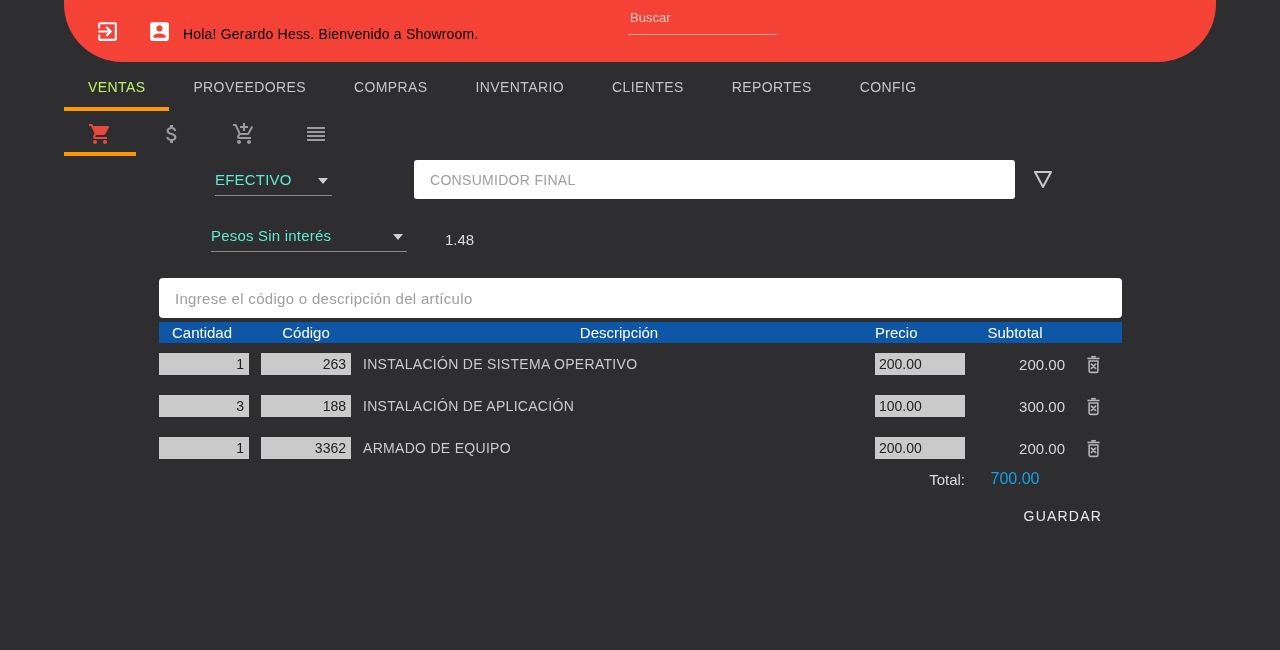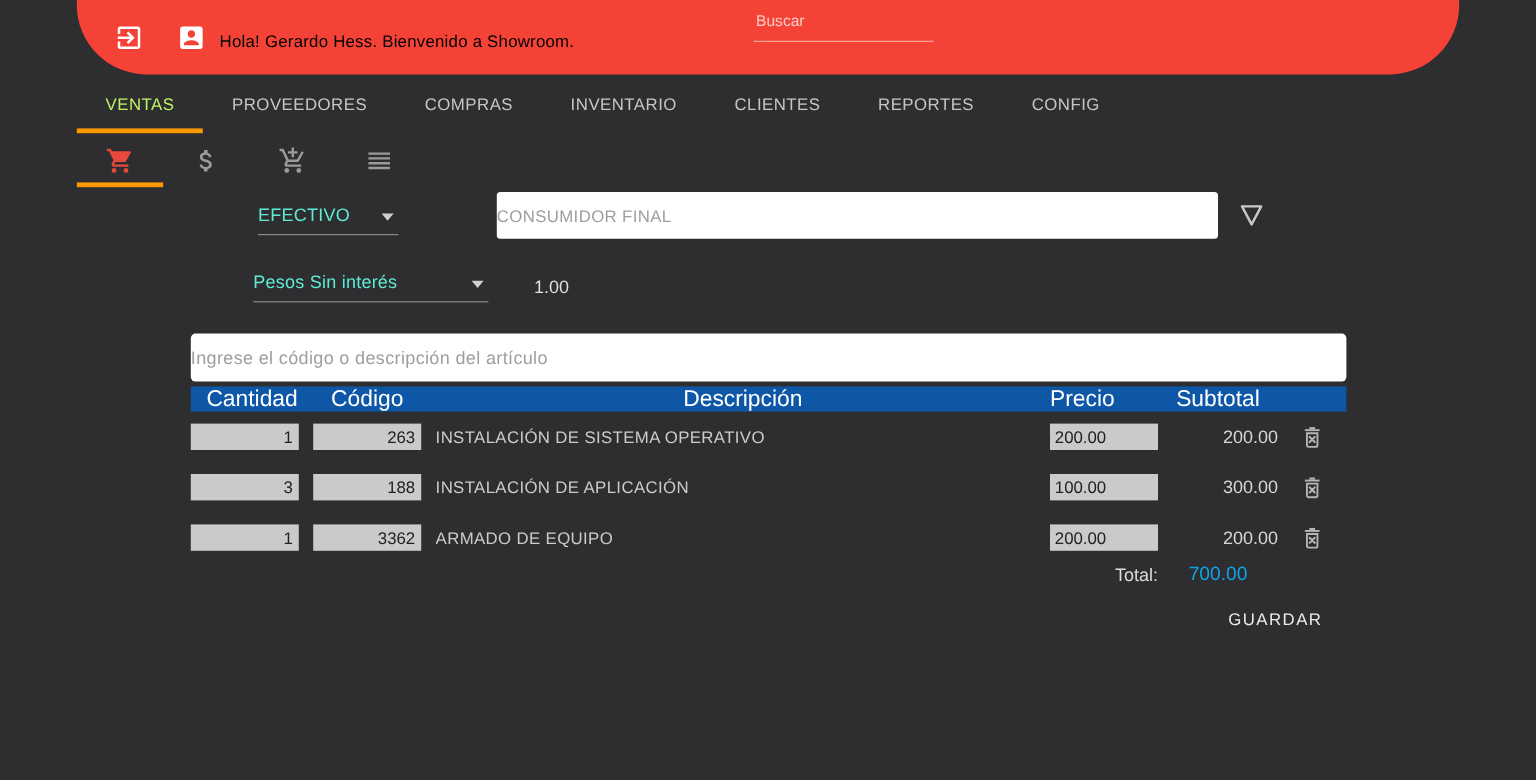--- a/index.html
+++ b/index.html
@@ -67,41 +67,41 @@
     width:0; height:0;
     border-left:5px solid transparent; border-right:5px solid transparent;
     border-top:6px solid #cfcfcf;
   }
   .sel-payment { left:215px; top:166px; width:117px; }
   .sel-installments { left:211px; top:222px; width:196px; }
 
   .white-box { position:absolute; background:#fff; border-radius:3px; }
   .white-box input {
     width:100%; height:100%; border:none; outline:none; background:transparent;
-    font-size:14px; color:#333; padding:0 0;
+    font-size:14px; color:#333; padding:0 16px;
     font-family:"Liberation Sans", sans-serif;
   }
   .white-box input::placeholder { color:#9e9e9e; letter-spacing:.3px; }
   .customer-box { left:414px; top:160px; width:601px; height:39px; }
   .article-box  { left:159px; top:278px; width:963px; height:40px; border-radius:4px; }
   .article-box input { font-size:15px; }
 
   .filter-btn { position:absolute; left:1031px; top:168px; width:24px; height:24px; cursor:pointer; }
   .filter-btn svg { width:24px; height:24px; display:block; }
 
   .coefficient { position:absolute; left:445px; top:231px; font-size:15px; color:#dddddd; }
 
   
   .sale-table { position:absolute; left:159px; top:322px; width:963px; }
   .row-grid {
     display:grid;
     grid-template-columns:90px 12px 90px 12px 512px 90px 100px 1fr;
     align-items:center;
   }
-  .thead { height:21px; background:#0e57a6; color:#fff; font-size:19px; }
+  .thead { height:21px; background:#0e57a6; color:#fff; font-size:15px; }
   .h-cant { grid-column:1; padding-left:13px; }
   .h-cod  { grid-column:3; text-align:center; }
   .h-desc { grid-column:5; text-align:center; }
   .h-prec { grid-column:6; }
   .h-sub  { grid-column:7; text-align:center; }
 
   .trow { height:22px; margin-top:20px; }
   .trow.first { margin-top:10px; }
   .cell-input {
     width:100%; height:22px; border:none; outline:none;
@@ -201,21 +201,21 @@
   <svg viewBox="0 0 24 24">
       <path d="M4 4h16L12 19z" fill="none" stroke="#c9c9c9" stroke-width="2" stroke-linejoin="round"></path>
     </svg>
 </span>
 
 <div class="mselect sel-installments">
   <div class="sel-text">Pesos Sin interés</div>
   <span class="caret"></span>
 </div>
 
-<span class="coefficient">1.00</span>
+<span class="coefficient">1.48</span>
 
 <div class="white-box article-box">
   <input type="text" placeholder="Ingrese el código o descripción del artículo" style="">
 </div>
 
 <div class="sale-table">
 
   <div class="row-grid thead">
     <span class="h-cant">Cantidad</span>
     <span class="h-cod">Código</span>

